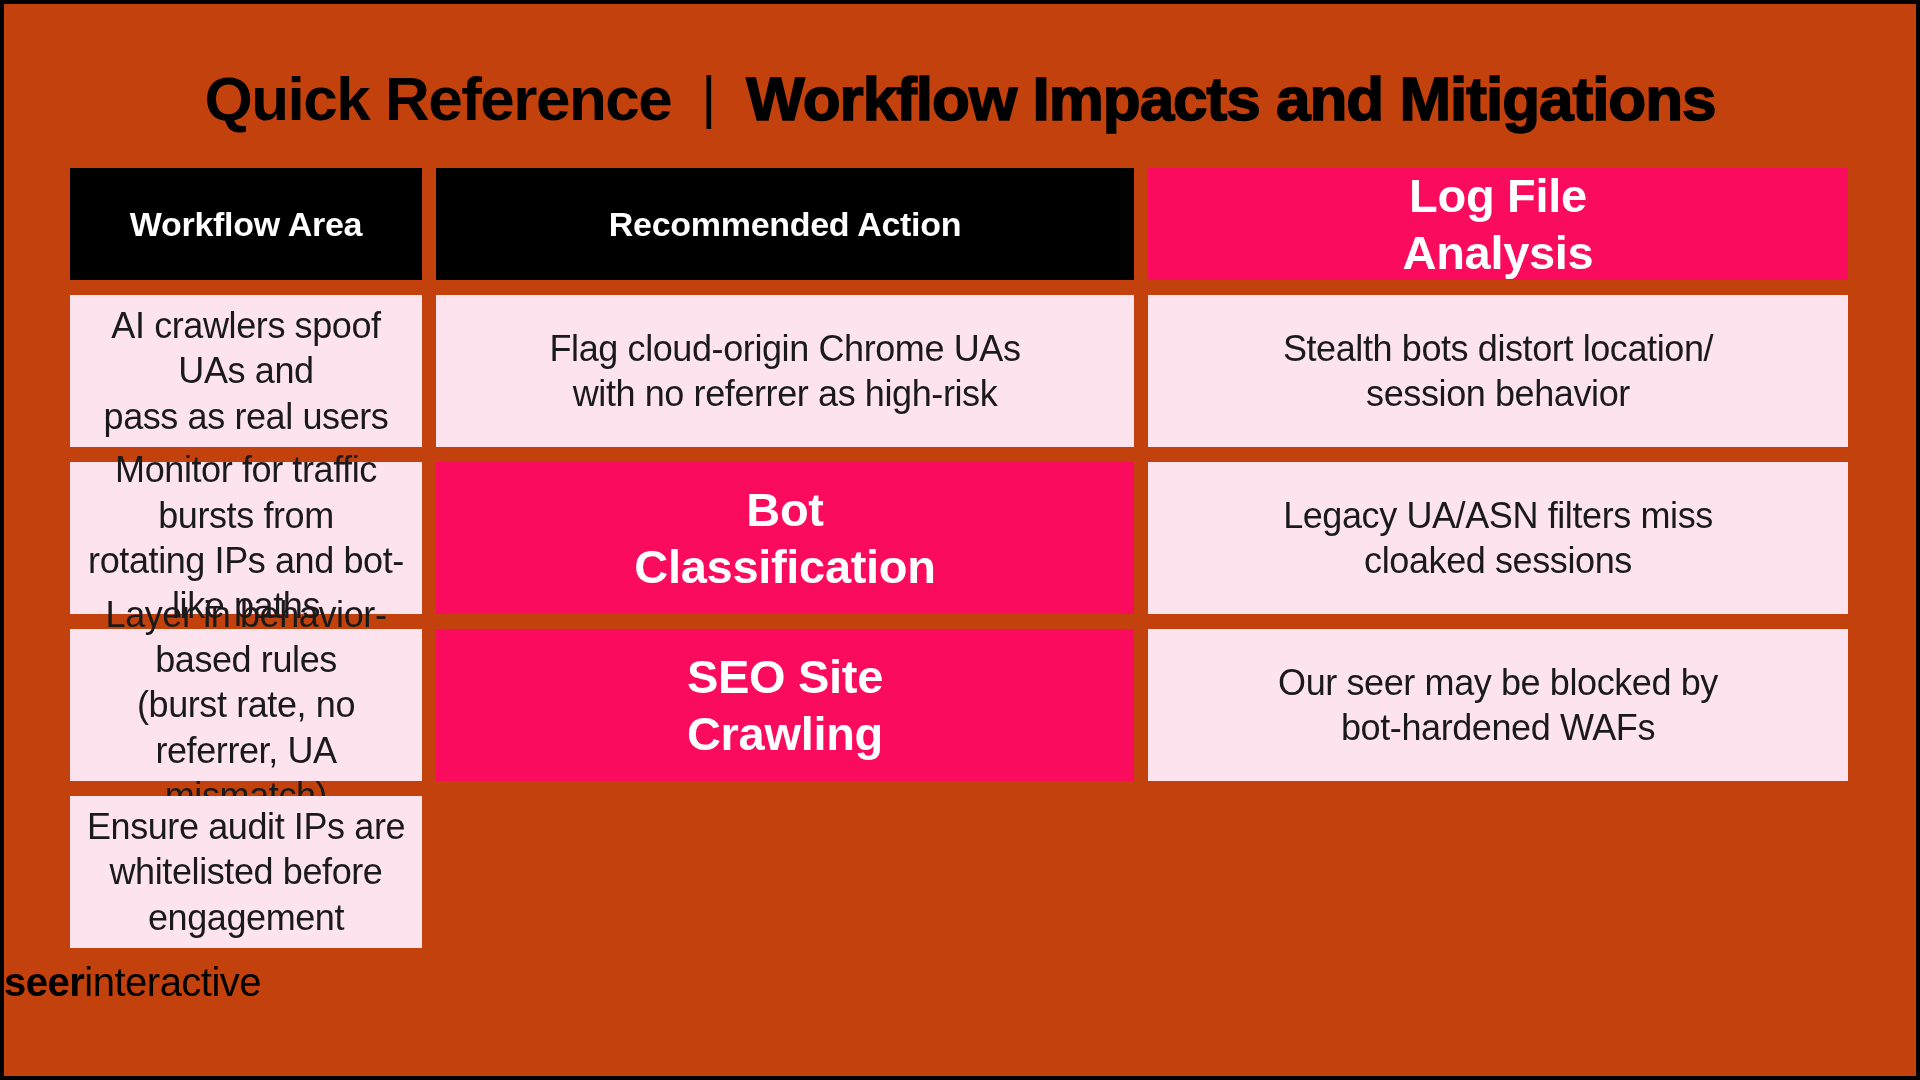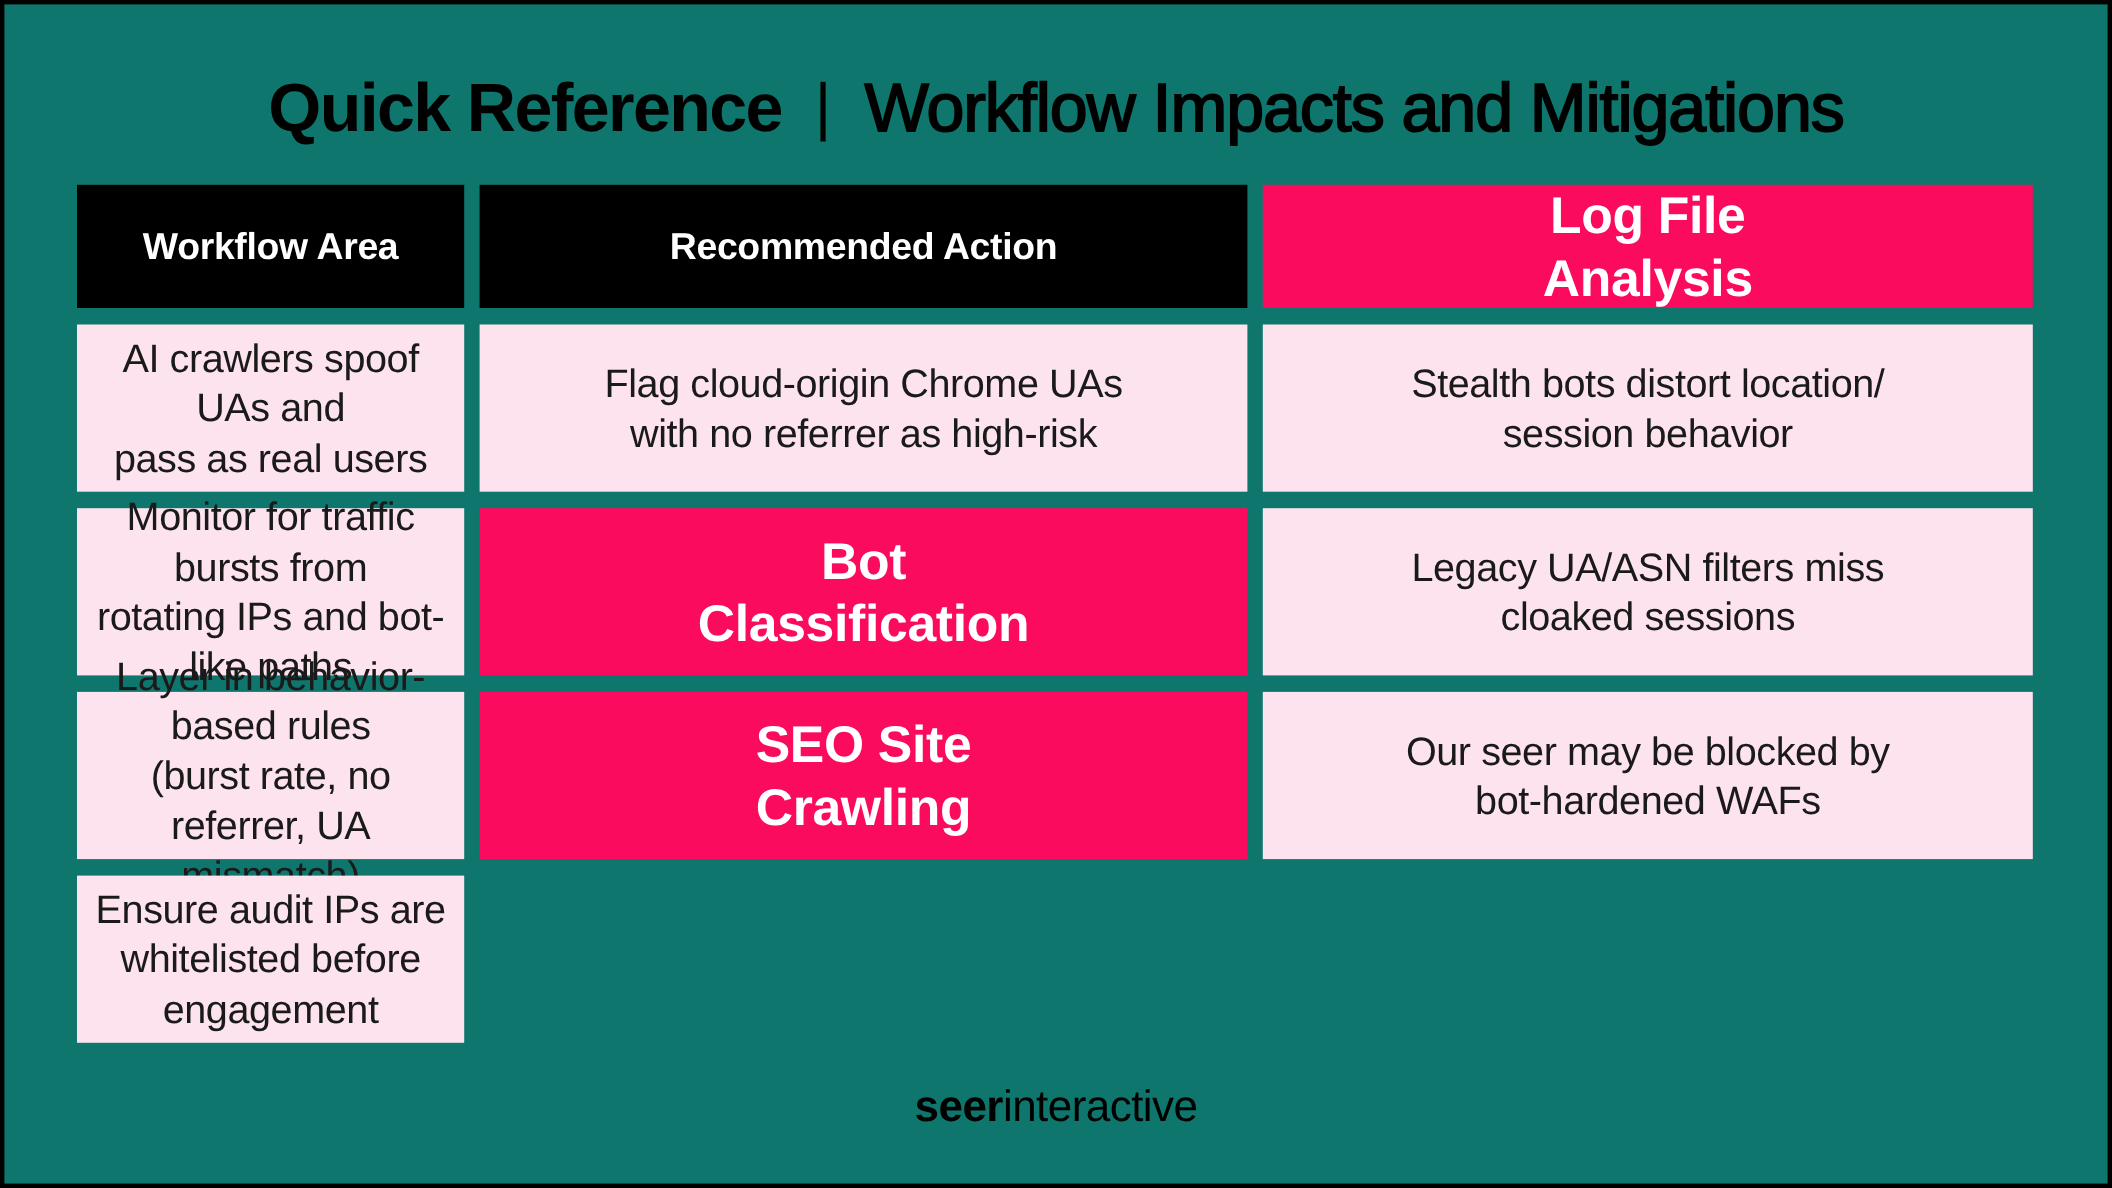--- a/index.html
+++ b/index.html
@@ -5,21 +5,21 @@
   html, body {
     margin: 0;
     padding: 0;
     background: #ffffff;
   }
   .canvas {
     position: relative;
     width: 1920px;
     height: 1080px;
     box-sizing: border-box;
-    background: #0f766e;
+    background: #c2410c;
     border: 4px solid #000000;
     font-family: "Liberation Sans", sans-serif;
     overflow: hidden;
   }
 
   
   .title-row {
     position: absolute;
     left: 0;
     right: 0;
@@ -38,21 +38,21 @@
     letter-spacing: -1.5px;
   }
   .title-sep {
     font-size: 58px;
     font-weight: 400;
     color: #000000;
     transform: translateY(-2px);
   }
   .title-main {
     font-size: 62px;
-    font-weight: 400;
+    font-weight: 700;
     letter-spacing: -1px;
     -webkit-text-stroke: 1.6px #000000;
   }
 
   
   .ref-table {
     position: absolute;
     left: 66px;
     top: 164px;
     display: grid;
@@ -91,25 +91,24 @@
     font-weight: 400;
     line-height: 1.26;
     letter-spacing: -0.4px;
   }
 
   
   .footer {
     position: absolute;
     left: 0;
     right: 0;
-    top: 976px;
+    top: 952px;
     height: 52px;
     display: flex;
     align-items: center;
-    justify-content: center;
     color: #000000;
     font-size: 40px;
     letter-spacing: -0.5px;
     white-space: nowrap;
   }
   .brand-bold { font-weight: 700; }
   .brand-light { font-weight: 400; }
 </style>
 </head>
 <body>

